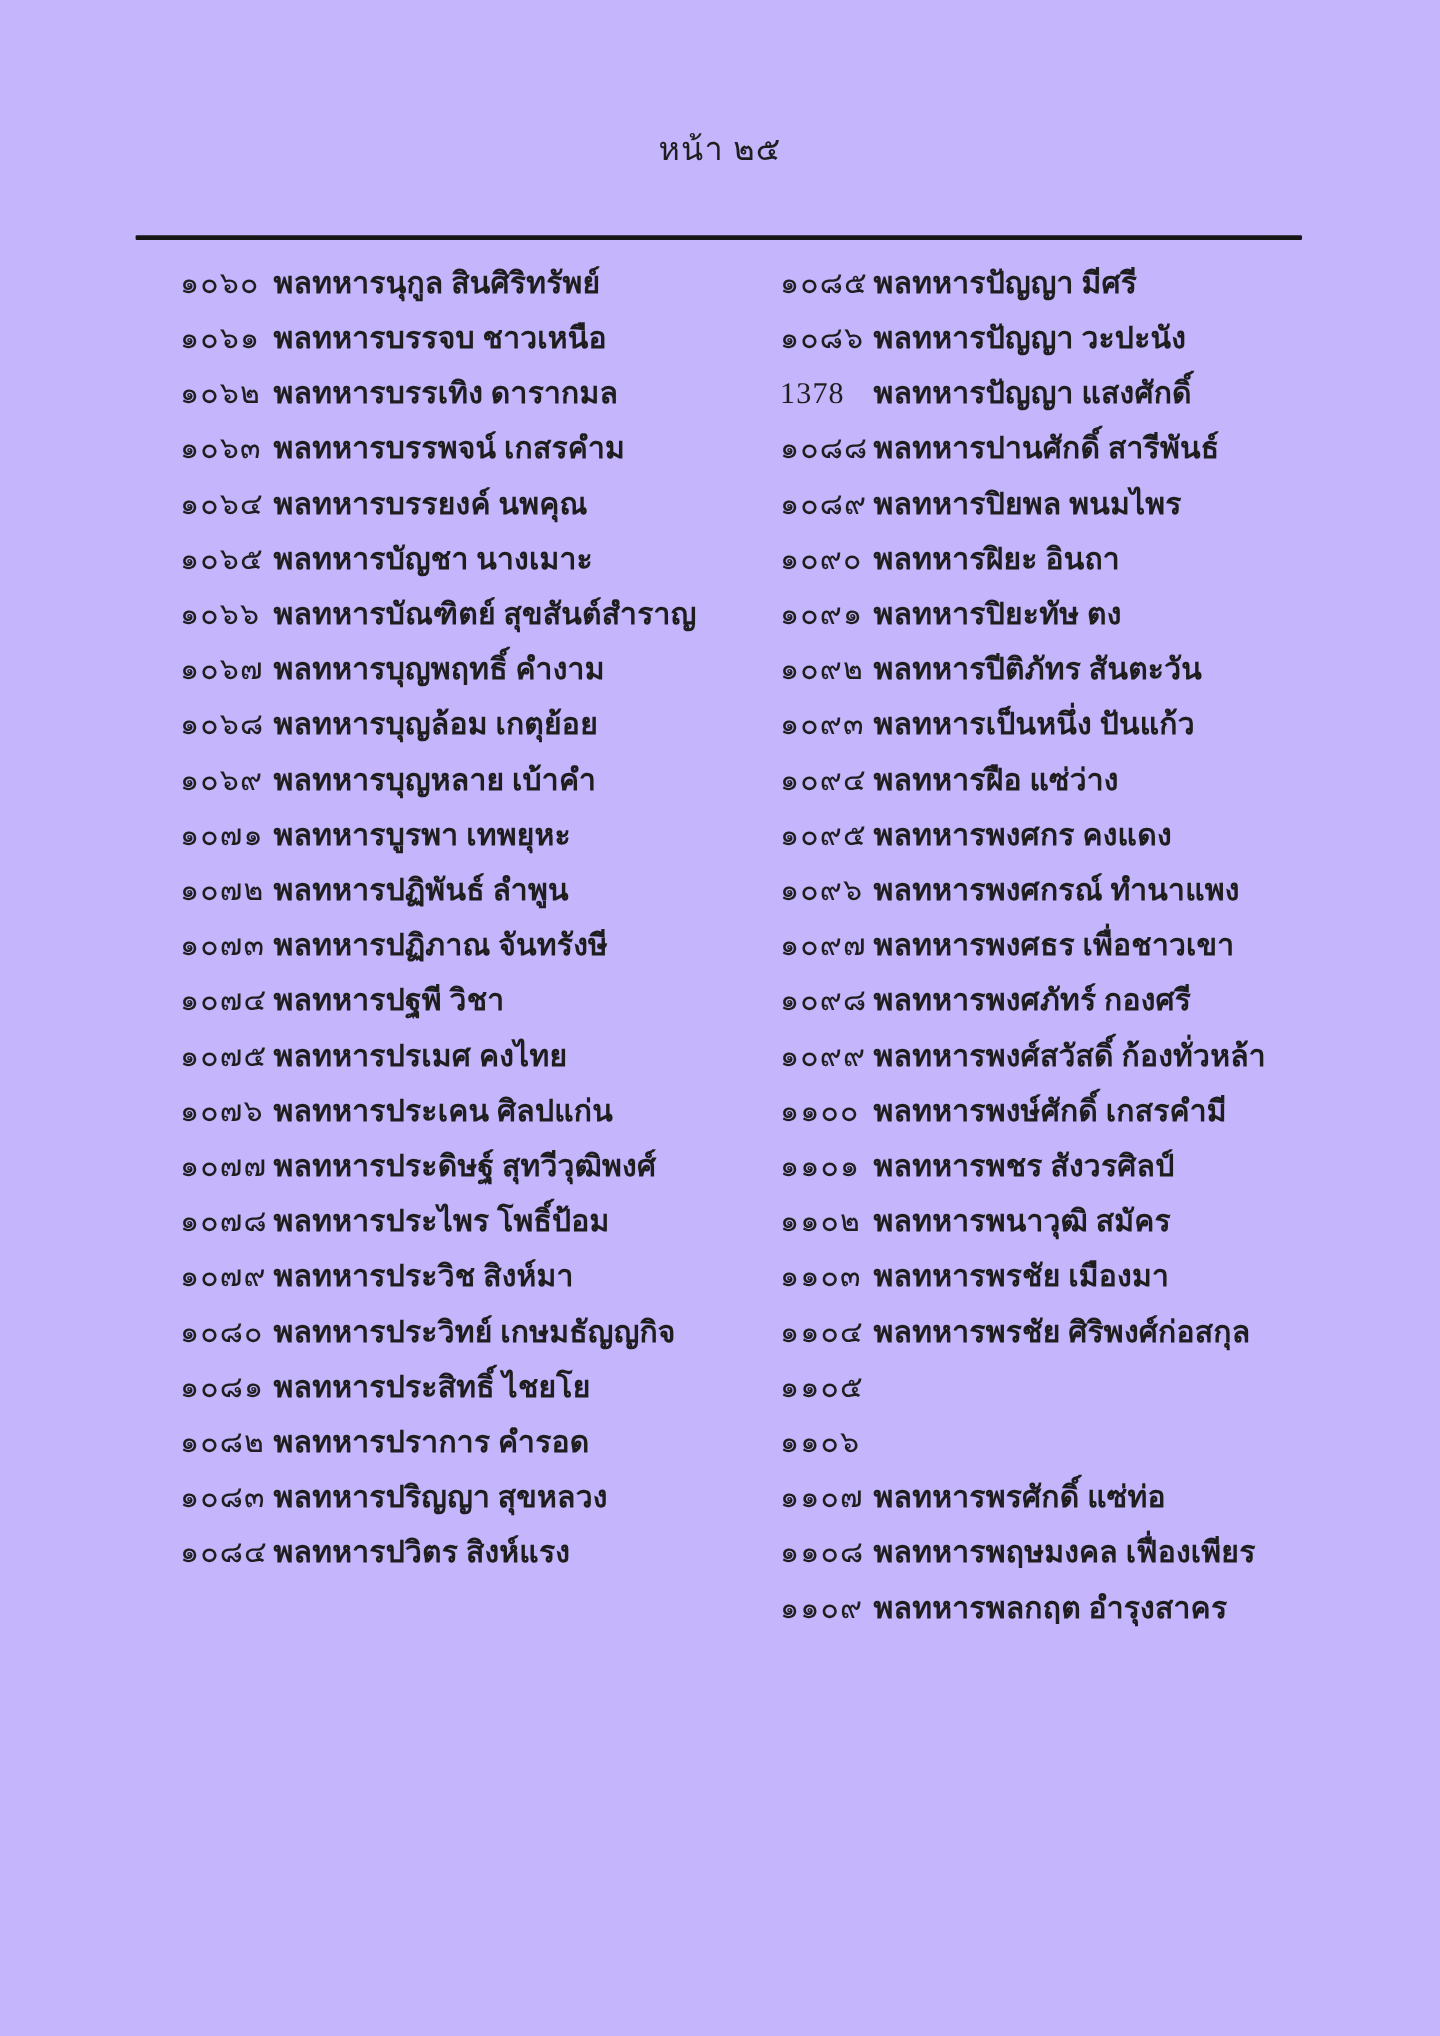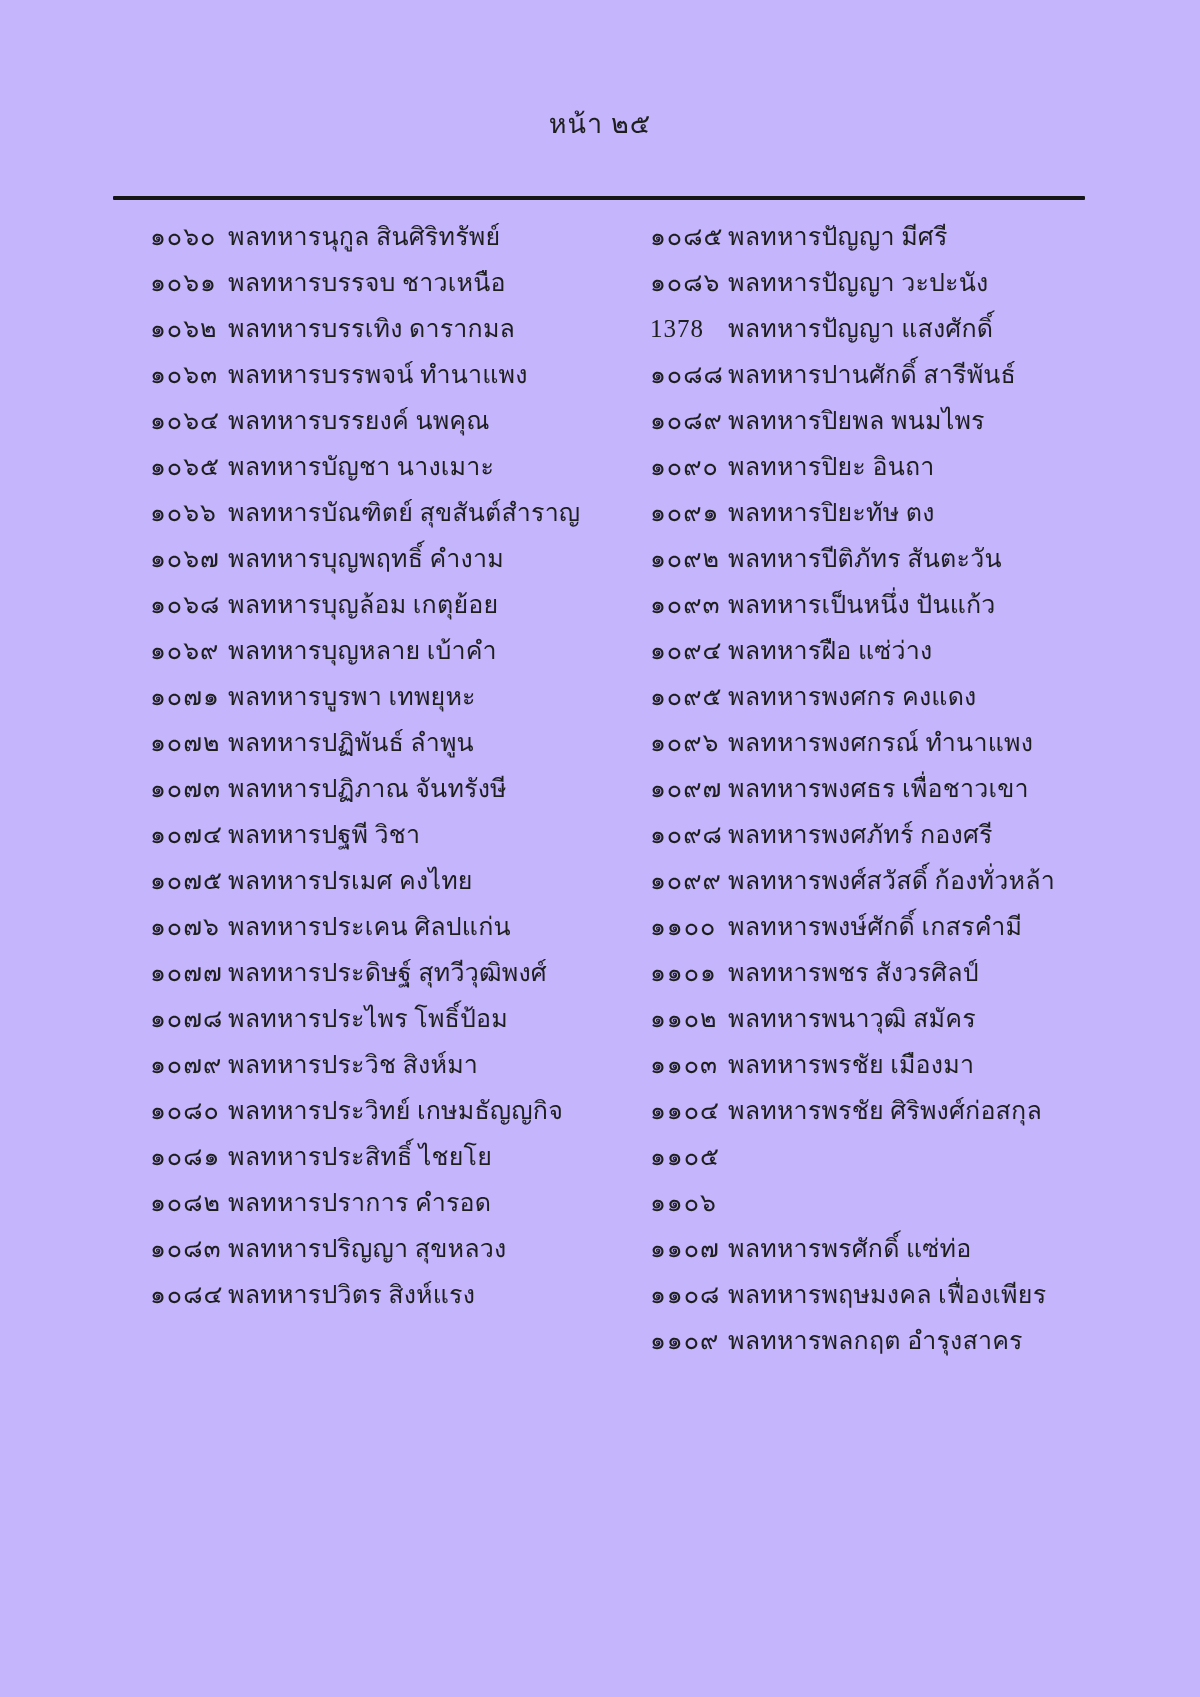--- a/index.html
+++ b/index.html
@@ -78,20 +78,21 @@
     font-size: 25px;
     line-height: 46px;
     white-space: nowrap;
   }
   .entry-number {
     flex: 0 0 78px;
     letter-spacing: 1px;
   }
   .entry-name {
     letter-spacing: 0.2px;
+    font-weight: bold;
   }
 </style>
 </head>
 <body>
 
 <div class="page">
 
   <div class="page-number">หน้า ๒๕</div>
 
 
@@ -108,21 +109,21 @@
     <span class="entry-name">พลทหารบรรจบ ชาวเหนือ</span>
   </div>
 
   <div class="entry-row">
     <span class="entry-number">๑๐๖๒</span>
     <span class="entry-name">พลทหารบรรเทิง ดารากมล</span>
   </div>
 
   <div class="entry-row">
     <span class="entry-number">๑๐๖๓</span>
-    <span class="entry-name">พลทหารบรรพจน์ ทำนาแพง</span>
+    <span class="entry-name">พลทหารบรรพจน์ เกสรคำม</span>
   </div>
 
   <div class="entry-row">
     <span class="entry-number">๑๐๖๔</span>
     <span class="entry-name">พลทหารบรรยงค์ นพคุณ</span>
   </div>
 
   <div class="entry-row">
     <span class="entry-number">๑๐๖๕</span>
     <span class="entry-name">พลทหารบัญชา นางเมาะ</span>
@@ -240,21 +241,21 @@
     <span class="entry-name">พลทหารปานศักดิ์ สารีพันธ์</span>
   </div>
 
   <div class="entry-row">
     <span class="entry-number">๑๐๘๙</span>
     <span class="entry-name">พลทหารปิยพล พนมไพร</span>
   </div>
 
   <div class="entry-row">
     <span class="entry-number">๑๐๙๐</span>
-    <span class="entry-name">พลทหารปิยะ อินถา</span>
+    <span class="entry-name">พลทหารฝิยะ อินถา</span>
   </div>
 
   <div class="entry-row">
     <span class="entry-number">๑๐๙๑</span>
     <span class="entry-name">พลทหารปิยะทัษ ตง</span>
   </div>
 
   <div class="entry-row">
     <span class="entry-number">๑๐๙๒</span>
     <span class="entry-name">พลทหารปีติภัทร สันตะวัน</span>

